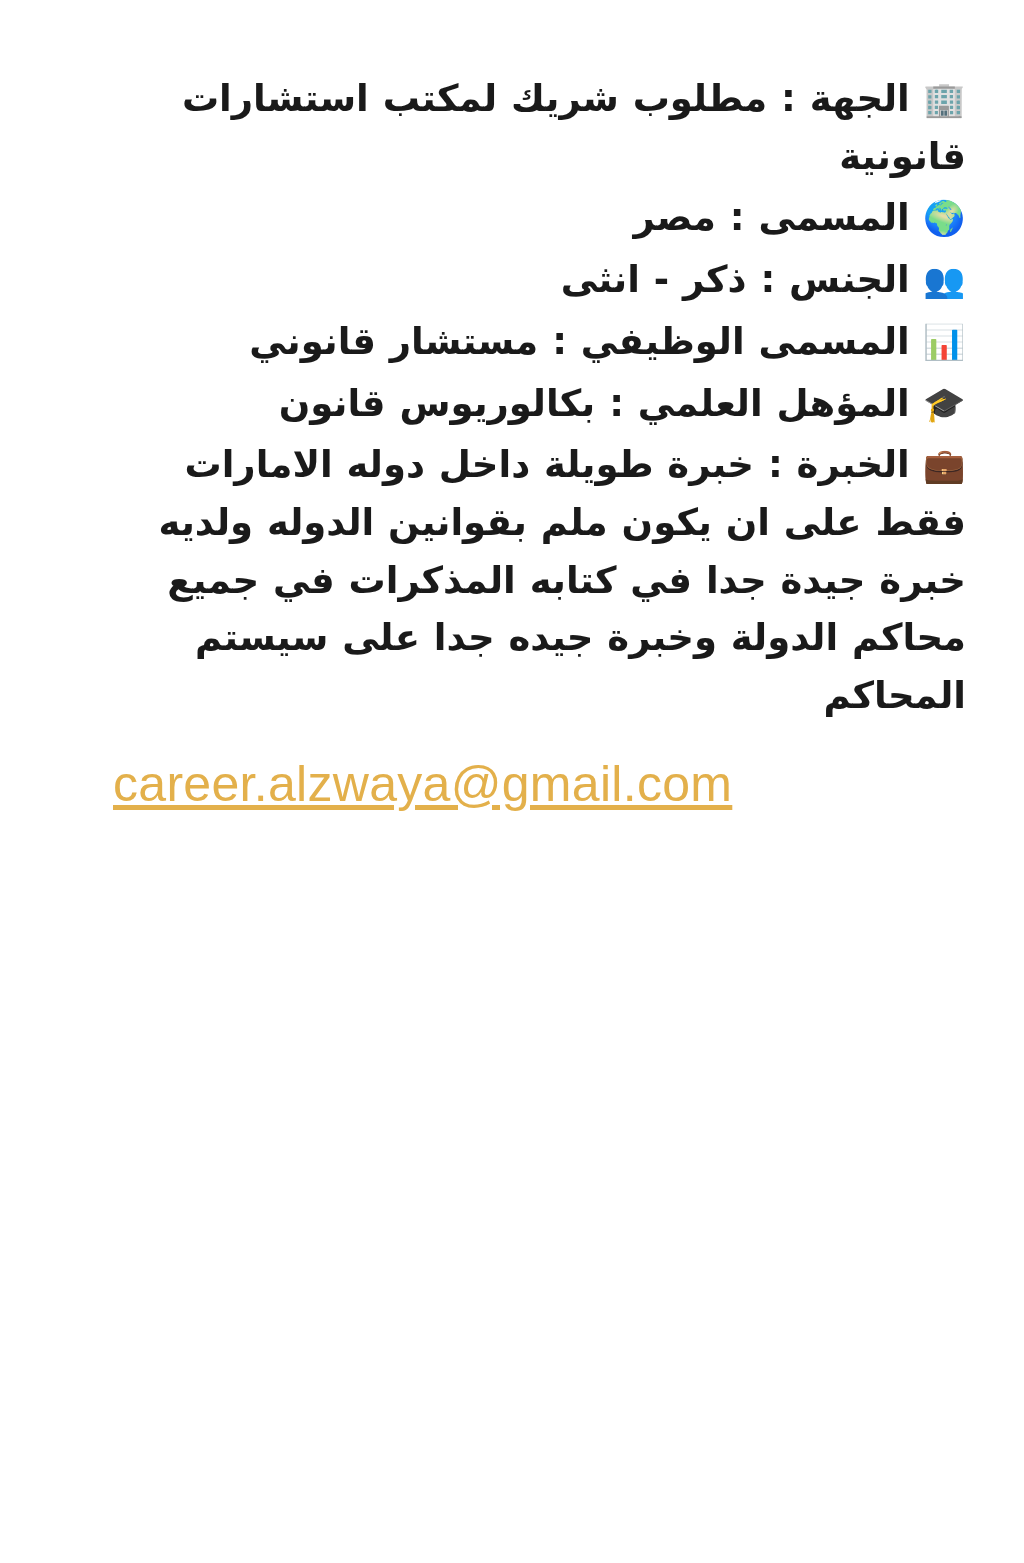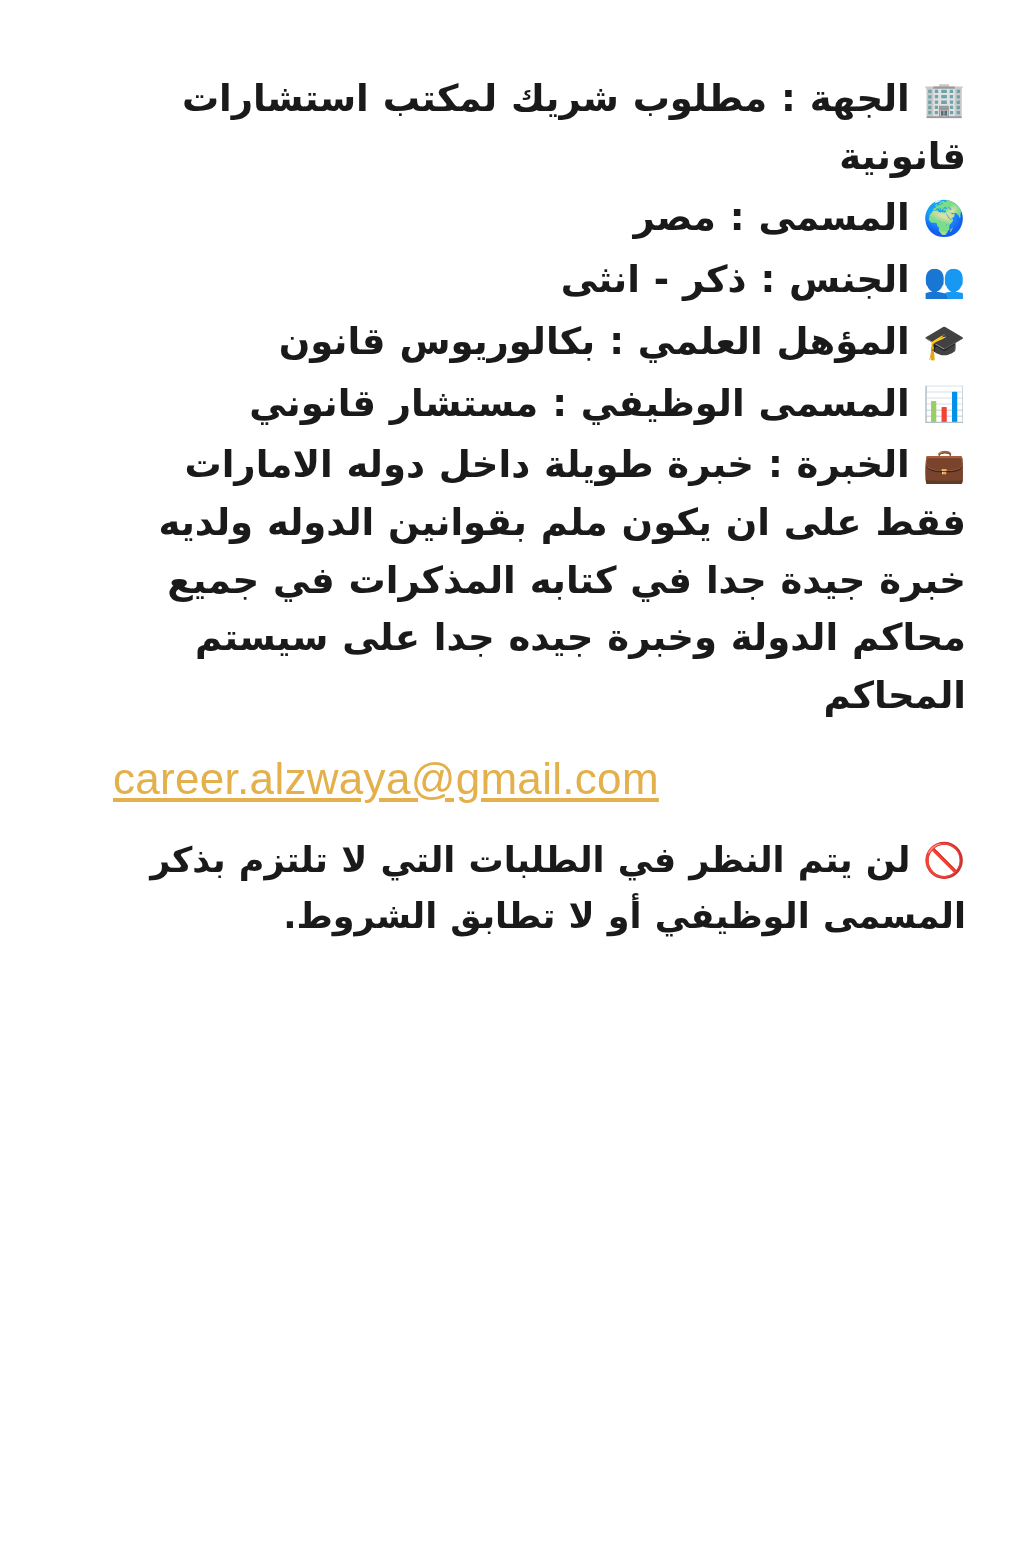--- a/index.html
+++ b/index.html
@@ -41,21 +41,21 @@
   .line .txt {
     font-weight: bold;
   }
   .email-line {
     direction: ltr;
     text-align: left;
     margin: 16px 0 18px 0;
   }
   .email {
     font-family: "Liberation Sans", sans-serif;
-    font-size: 44px;
+    font-size: 50px;
     font-weight: normal;
     color: #e3b04b;
     text-decoration: underline;
     text-underline-offset: 4px;
     letter-spacing: 0.3px;
   }
   .note {
     font-size: 35px;
     line-height: 1.62;
   }
@@ -74,40 +74,36 @@
     <span class="emoji">🌍</span>
     <span class="txt">المسمى : مصر</span>
   </p>
 
   <p class="line">
     <span class="emoji">👥</span>
     <span class="txt">الجنس : ذكر - انثى</span>
   </p>
 
   <p class="line">
-    <span class="emoji">🎓</span>
-    <span class="txt">المؤهل العلمي : بكالوريوس قانون</span>
+    <span class="emoji">📊</span>
+    <span class="txt">المسمى الوظيفي : مستشار قانوني</span>
   </p>
 
   <p class="line">
-    <span class="emoji">📊</span>
-    <span class="txt">المسمى الوظيفي : مستشار قانوني</span>
+    <span class="emoji">🎓</span>
+    <span class="txt">المؤهل العلمي : بكالوريوس قانون</span>
   </p>
 
   <p class="line">
     <span class="emoji">💼</span>
     <span class="txt">الخبرة : خبرة طويلة داخل دوله الامارات فقط على ان يكون ملم بقوانين الدوله ولديه خبرة جيدة جدا في كتابه المذكرات في جميع محاكم الدولة وخبرة جيده جدا على سيستم المحاكم</span>
   </p>
 
 
 
 
 
   <p class="line email-line">
     <a class="email" href="#">career.alzwaya@gmail.com</a>
   </p>
 
-  <p class="line note">
-    <span class="emoji">🚫</span>
-    <span class="txt">لن يتم النظر في الطلبات التي لا تلتزم بذكر المسمى الوظيفي أو لا تطابق الشروط.</span>
-  </p>
 
 </div>
 
 </body></html>

